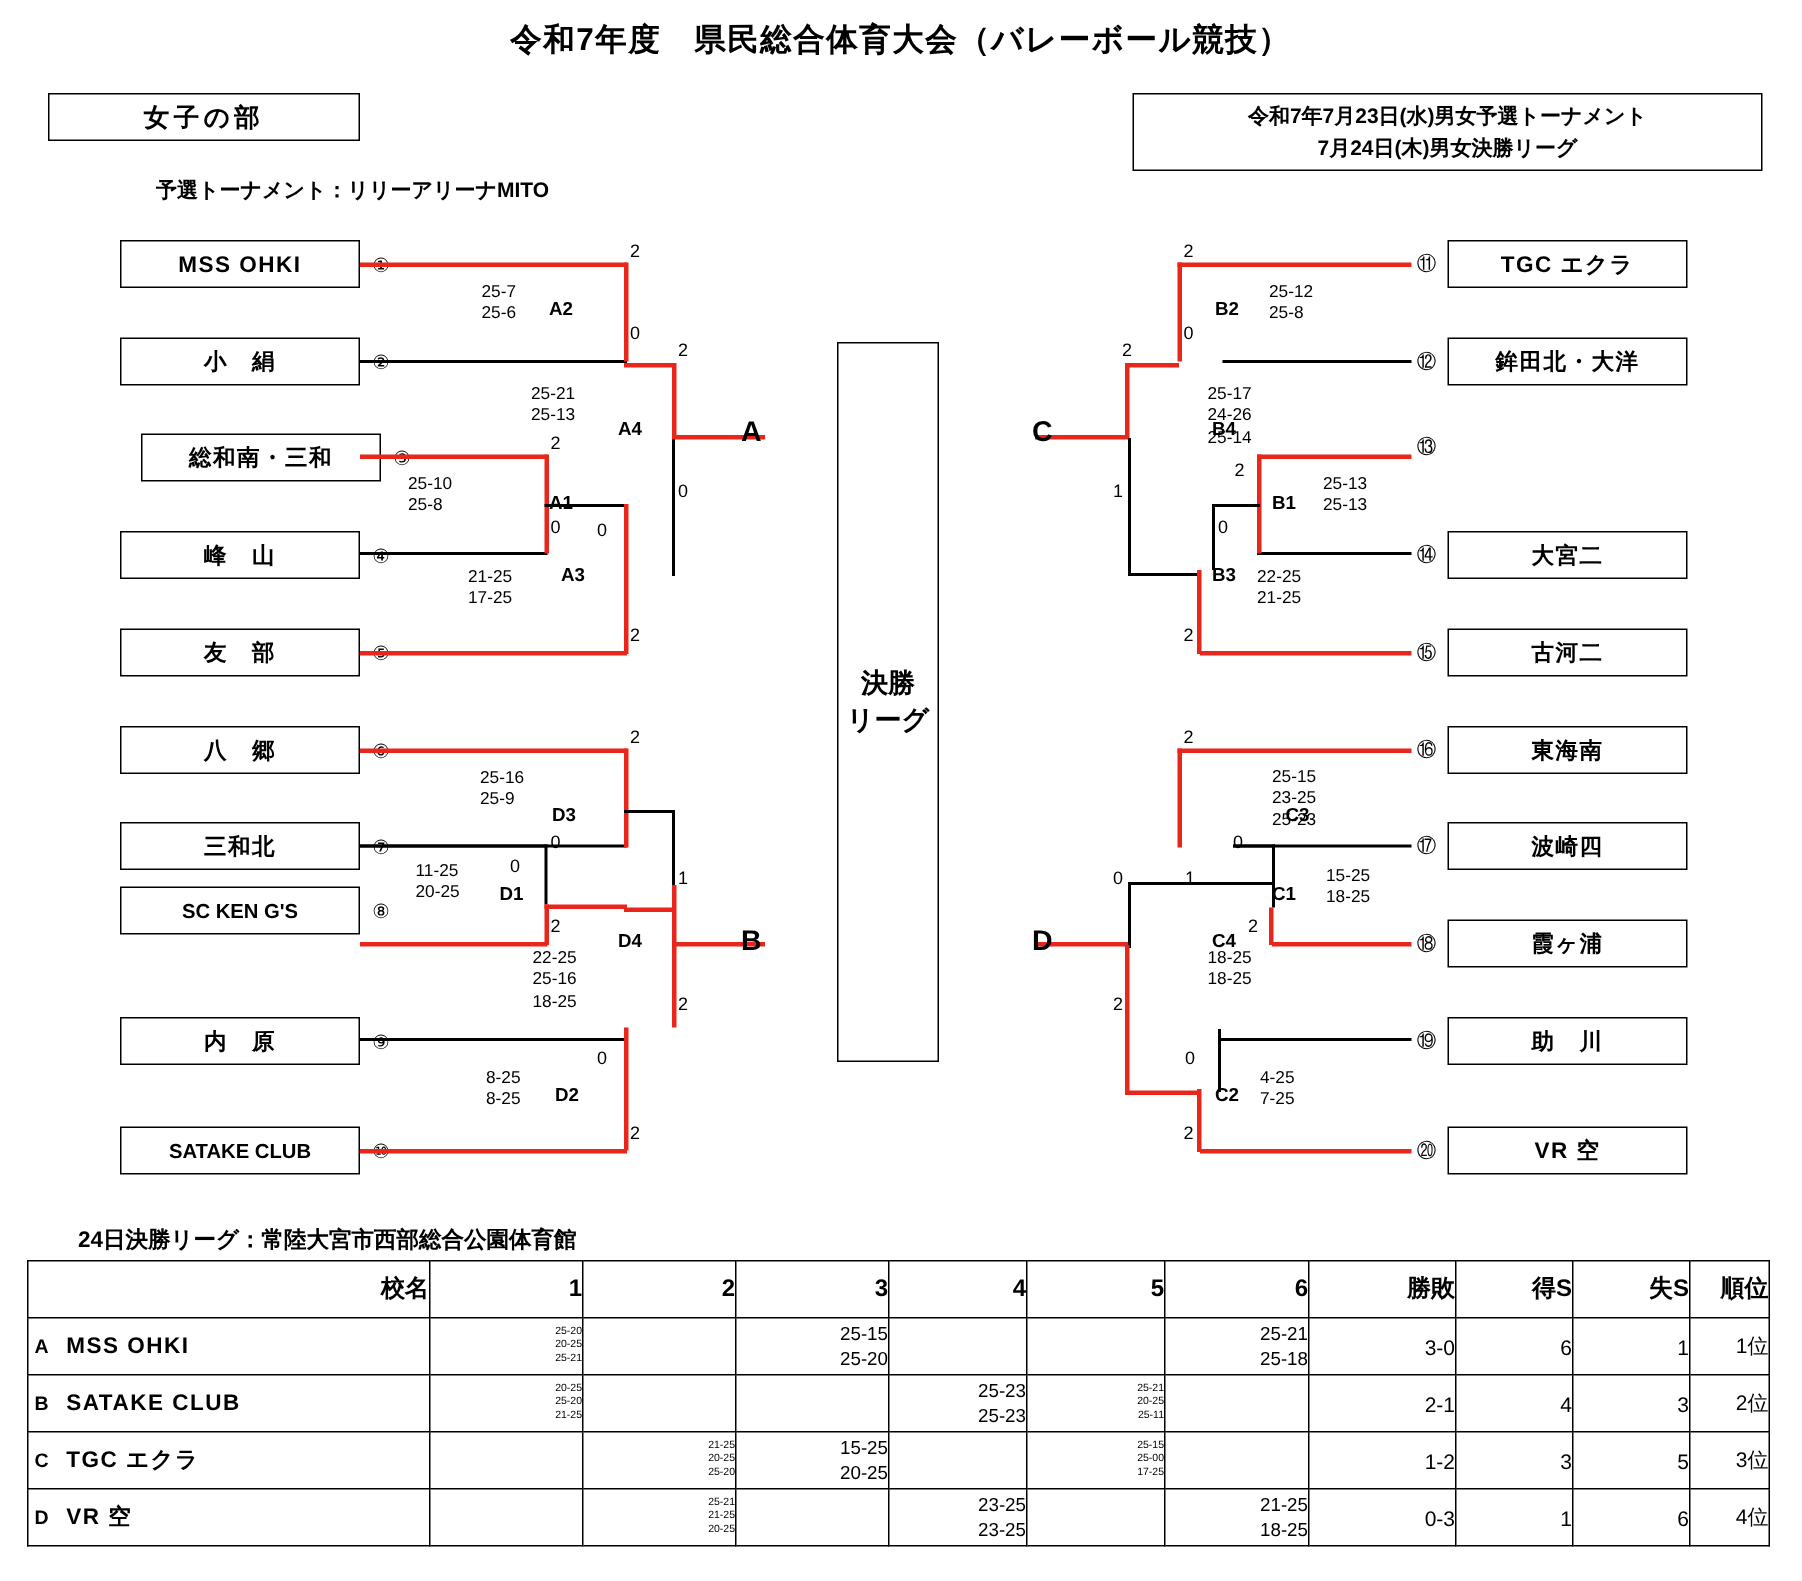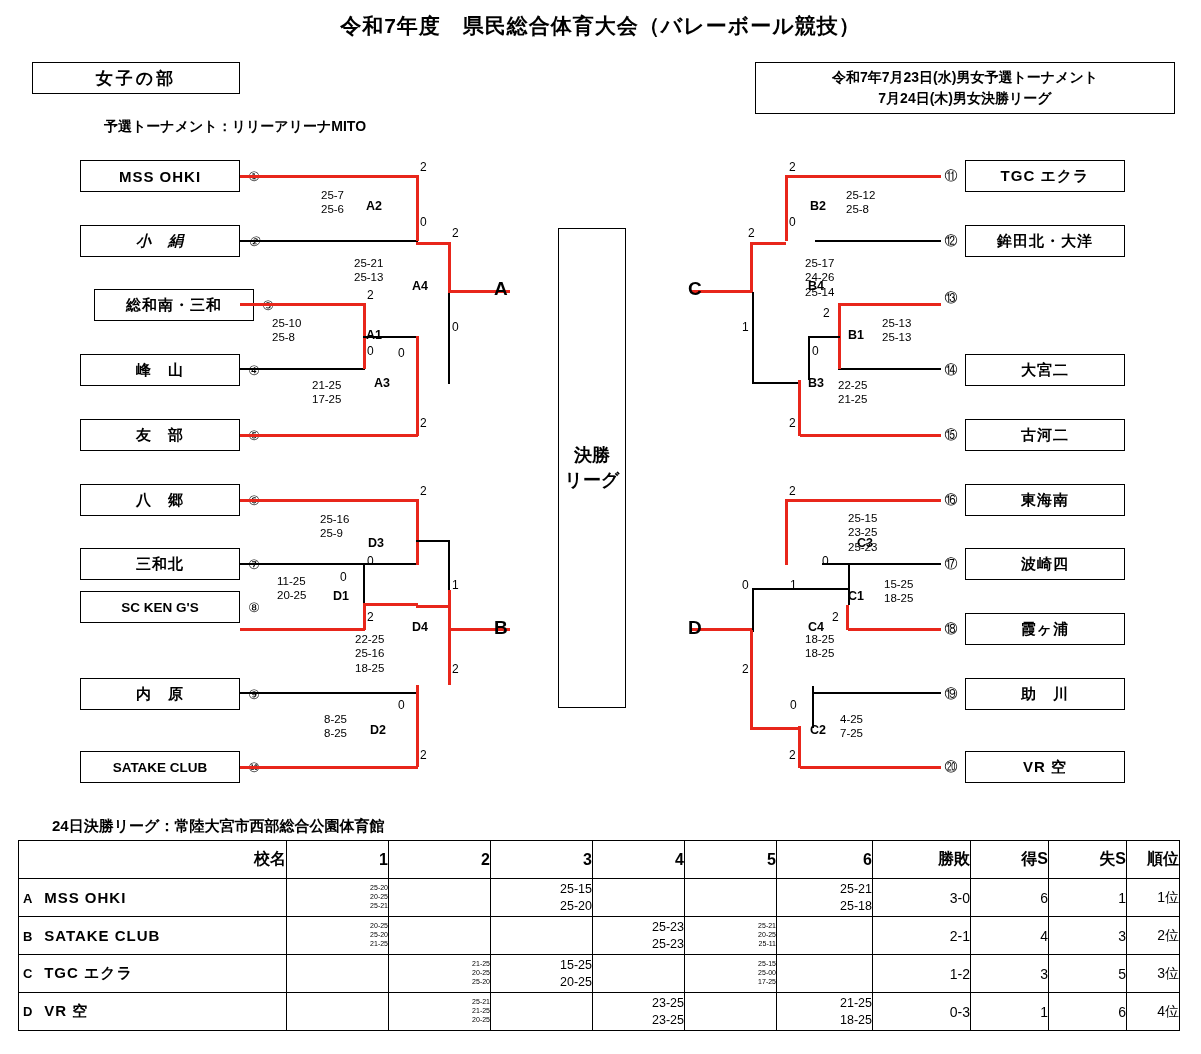--- a/index.html
+++ b/index.html
@@ -154,21 +154,21 @@
 
 <div class="abs box" id="final-league-box">
   <span>決勝</span>
   <span>リーグ</span>
 </div>
 
 <div class="abs team-row" style="left:80px; top:160px;">
   <div class="team">MSS  OHKI</div>
   <div class="seed">①</div>
 </div>
-<div class="abs team-row" style="left:80px; top:225px;font-style:italic;">
+<div class="abs team-row" style="left:80px; top:225px;">
   <div class="team">小　絹</div>
   <div class="seed">②</div>
 </div>
 <div class="abs team-row" style="left:80px; top:289px;padding-left:14px;">
   <div class="team">総和南・三和</div>
   <div class="seed">③</div>
 </div>
 <div class="abs team-row" style="left:80px; top:354px;">
   <div class="team">峰　山</div>
   <div class="seed">④</div>

